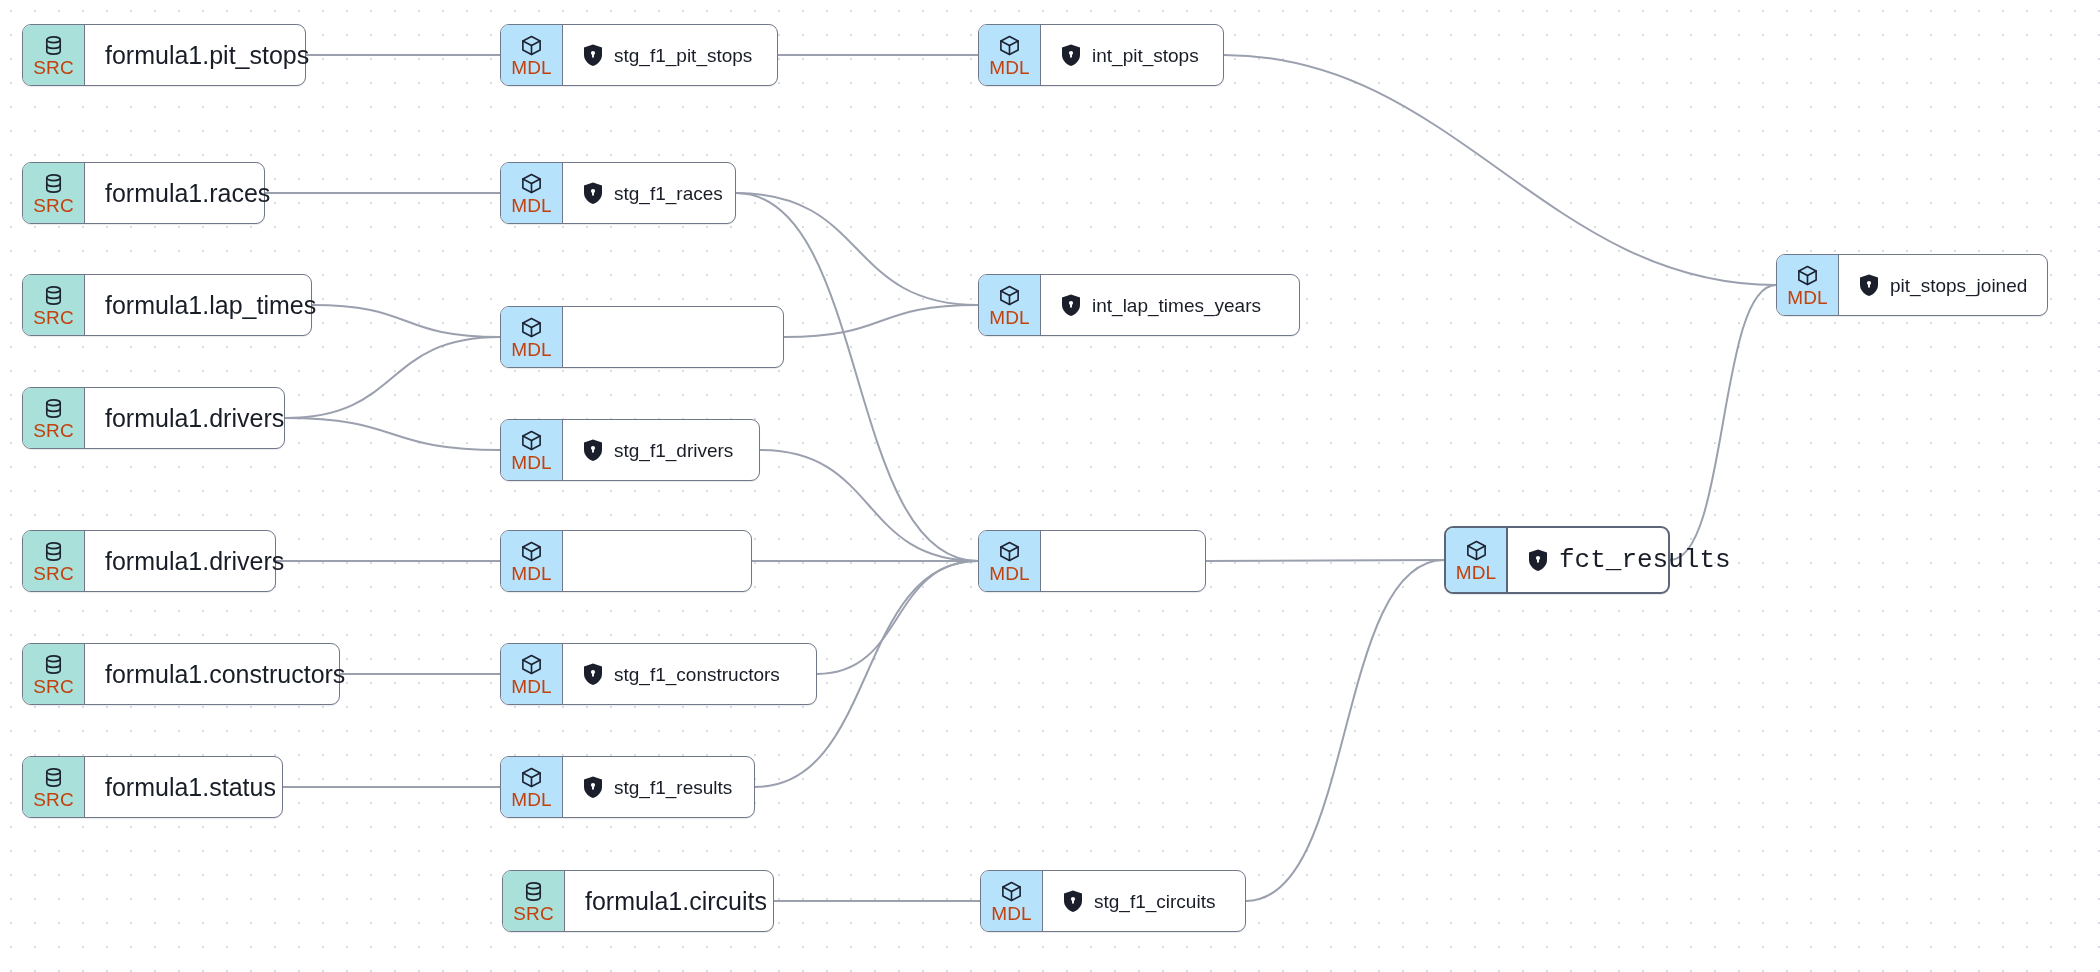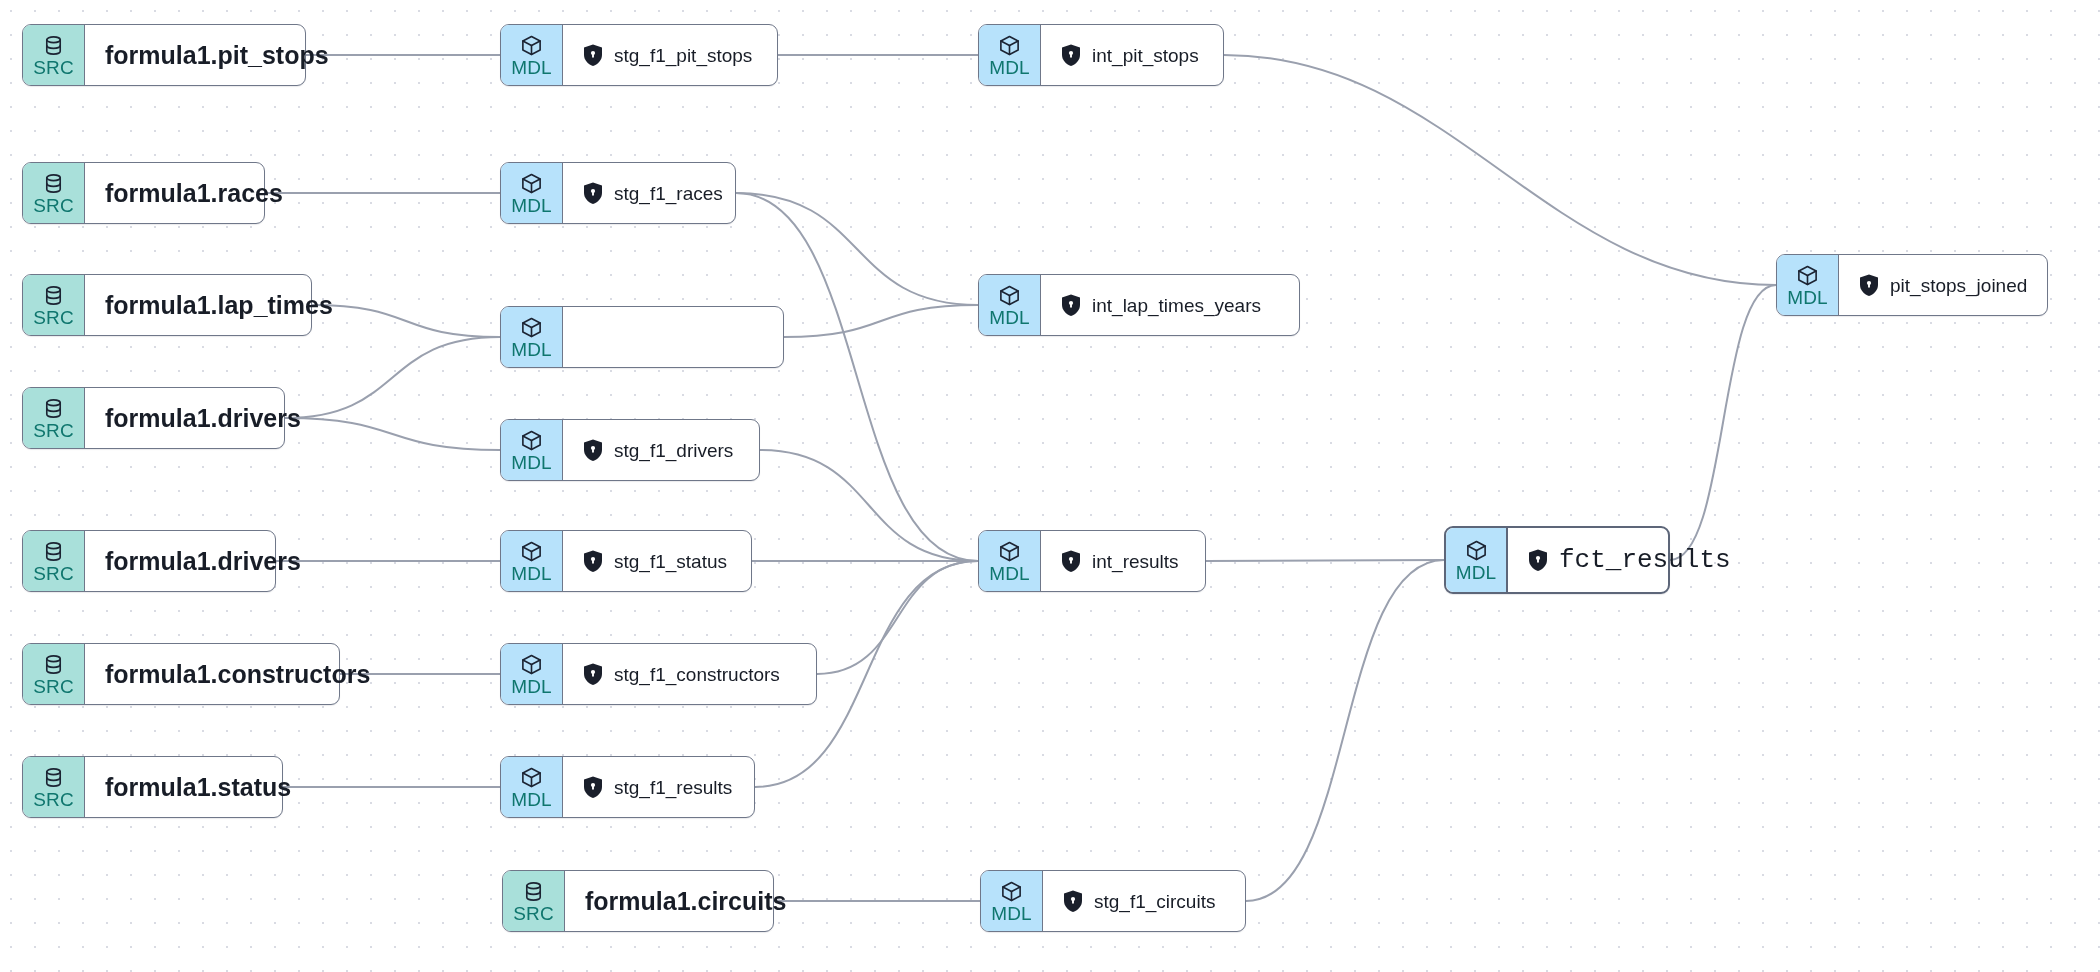--- a/index.html
+++ b/index.html
@@ -51,21 +51,21 @@
     width: 62px;
     display: flex;
     flex-direction: column;
     align-items: center;
     justify-content: center;
     gap: 1px;
     border-top-left-radius: 8px;
     border-bottom-left-radius: 8px;
     font-size: 19px;
     letter-spacing: 0.2px;
-    color: #0f766e;
+    color: #c2410c;
     box-sizing: border-box;
   }
   .badge .glyph {
     display: block;
     line-height: 0;
   }
   .badge .code {
     line-height: 1;
     font-size: 19px;
   }
@@ -106,21 +106,20 @@
     flex: 0 0 auto;
     line-height: 0;
   }
   .node-label {
     font-size: 19px;
     color: #181d27;
     line-height: 1;
   }
   .node.src .node-label {
     font-size: 25px;
-    font-weight: bold;
   }
   .node.selected .node-label {
     font-size: 26px;
     font-family: Liberation Mono, monospace;
   }
 </style>
 </head>
 <body>
 
 <div id="canvas">
@@ -318,28 +317,20 @@
       </div>
       <div class="node mdl" style="left: 500px; top: 530px; width: 252px; height: 62px;">
         <div class="badge">
           <span class="glyph"><svg width="23" height="23" viewBox="0 0 24 24" fill="none" stroke="#1c2433" stroke-width="1.7" stroke-linecap="round" stroke-linejoin="round">
               <path d="M12 2.6 21 7.3v9.4L12 21.4 3 16.7V7.3z"></path>
               <path d="M3 7.3 12 12l9-4.7"></path>
               <path d="M12 12v9.4"></path>
             </svg></span>
           <span class="code">MDL</span>
         </div>
-        <div class="label-wrap">
-          <span class="shield"><svg width="20" height="22" viewBox="0 0 20 22" fill="#1a1f2b">
-              <path d="M10 0.6 19 3.6v7.1c0 5.2-3.6 9.2-9 11.3-5.4-2.1-9-6.1-9-11.3V3.6z"></path>
-              <circle cx="10" cy="9" r="2.1" fill="#ffffff"></circle>
-              <rect x="9.05" y="9.4" width="1.9" height="4.4" rx="0.95" fill="#ffffff"></rect>
-            </svg></span>
-          <span class="node-label">stg_f1_status</span>
-        </div>
       </div>
       <div class="node mdl" style="left: 500px; top: 643px; width: 317px; height: 62px;">
         <div class="badge">
           <span class="glyph"><svg width="23" height="23" viewBox="0 0 24 24" fill="none" stroke="#1c2433" stroke-width="1.7" stroke-linecap="round" stroke-linejoin="round">
               <path d="M12 2.6 21 7.3v9.4L12 21.4 3 16.7V7.3z"></path>
               <path d="M3 7.3 12 12l9-4.7"></path>
               <path d="M12 12v9.4"></path>
             </svg></span>
           <span class="code">MDL</span>
         </div>
@@ -425,28 +416,20 @@
         </div>
       </div>
       <div class="node mdl" style="left: 978px; top: 530px; width: 228px; height: 62px;">
         <div class="badge">
           <span class="glyph"><svg width="23" height="23" viewBox="0 0 24 24" fill="none" stroke="#1c2433" stroke-width="1.7" stroke-linecap="round" stroke-linejoin="round">
               <path d="M12 2.6 21 7.3v9.4L12 21.4 3 16.7V7.3z"></path>
               <path d="M3 7.3 12 12l9-4.7"></path>
               <path d="M12 12v9.4"></path>
             </svg></span>
           <span class="code">MDL</span>
-        </div>
-        <div class="label-wrap">
-          <span class="shield"><svg width="20" height="22" viewBox="0 0 20 22" fill="#1a1f2b">
-              <path d="M10 0.6 19 3.6v7.1c0 5.2-3.6 9.2-9 11.3-5.4-2.1-9-6.1-9-11.3V3.6z"></path>
-              <circle cx="10" cy="9" r="2.1" fill="#ffffff"></circle>
-              <rect x="9.05" y="9.4" width="1.9" height="4.4" rx="0.95" fill="#ffffff"></rect>
-            </svg></span>
-          <span class="node-label">int_results</span>
         </div>
       </div>
       <div class="node mdl selected" style="left: 1444px; top: 526px; width: 226px; height: 68px;">
         <div class="badge">
           <span class="glyph"><svg width="23" height="23" viewBox="0 0 24 24" fill="none" stroke="#1c2433" stroke-width="1.7" stroke-linecap="round" stroke-linejoin="round">
               <path d="M12 2.6 21 7.3v9.4L12 21.4 3 16.7V7.3z"></path>
               <path d="M3 7.3 12 12l9-4.7"></path>
               <path d="M12 12v9.4"></path>
             </svg></span>
           <span class="code">MDL</span>

